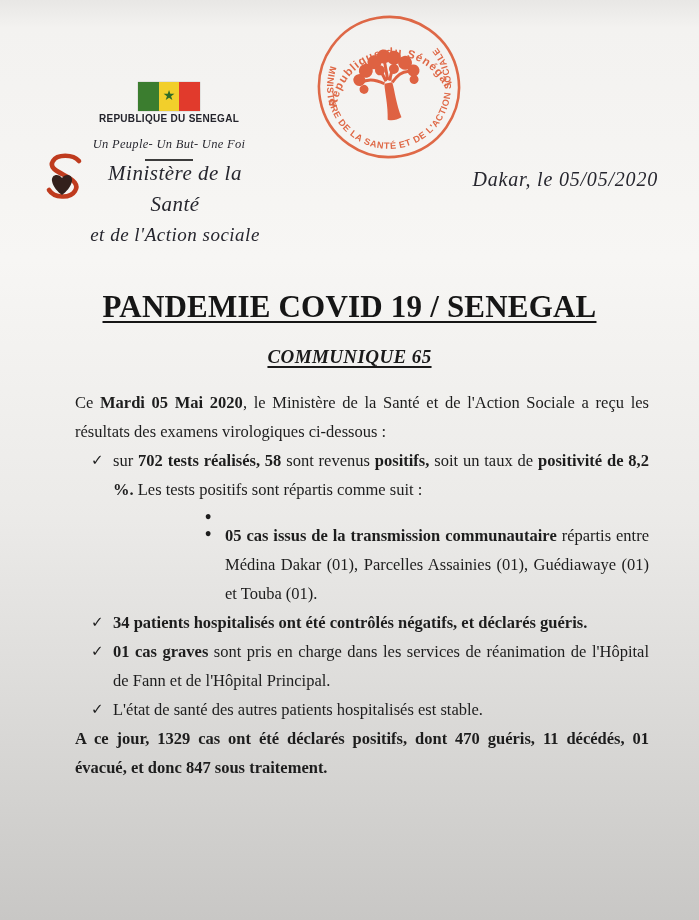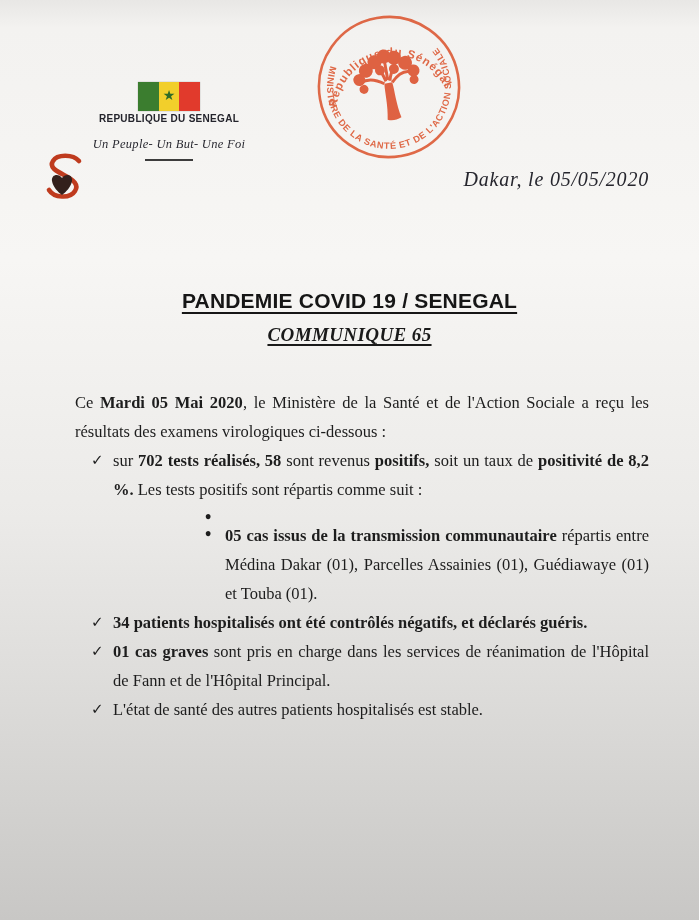--- a/index.html
+++ b/index.html
@@ -14,27 +14,27 @@
   .flag { width:62px; height:29px; margin:0 auto; display:flex; box-shadow:0 0 1px rgba(0,0,0,.4); }
   .stripe { flex:1; position:relative; }
   .star { position:absolute; left:50%; top:50%; transform:translate(-50%,-54%); font-size:14px; line-height:1; }
   .republic { margin-top:2px; font-family:"Liberation Sans",sans-serif; font-weight:bold; font-size:10px; letter-spacing:.3px; color:#24242c; }
   .motto { margin-top:13px; font-style:italic; font-size:12.5px; color:#2a2a32; letter-spacing:.3px; }
   .flag-rule { width:48px; border-top:2px solid #3c3c3c; margin:7px auto 0; }
   .s-logo { position:absolute; left:42px; top:152px; width:46px; height:52px; }
   .script-block { position:absolute; left:84px; top:158px; width:182px; text-align:center; font-style:italic; color:#26262e; }
   .script1 { font-size:21px; line-height:31px; letter-spacing:.5px; }
   .script2 { font-size:19px; line-height:29px; letter-spacing:.5px; }
-  .dateline { position:absolute; right:50px; top:168px; font-style:italic; font-size:20px; letter-spacing:.8px; color:#26262e; }
+  .dateline { position:absolute; right:41px; top:168px; font-style:italic; font-size:20px; letter-spacing:.8px; color:#26262e; }
   .stamp { position:absolute; left:314px; top:10px; width:150px; height:154px; }
   
   .title-block { position:absolute; left:0; right:0; top:289px; text-align:center; }
-  .doc-title { font-family:Liberation Sans, sans-serif; font-weight:bold; font-size:21px; color:#161616;
+  .doc-title { font-family:Liberation Serif, serif; font-weight:bold; font-size:31px; color:#161616;
     text-decoration:underline; text-decoration-thickness:2px; text-underline-offset:4px; letter-spacing:.2px; }
-  .doc-subtitle { margin-top:11px; font-weight:bold; font-style:italic; font-size:19px; color:#1a1a1a;
+  .doc-subtitle { margin-top:21px; font-weight:bold; font-style:italic; font-size:19px; color:#1a1a1a;
     text-decoration:underline; text-decoration-thickness:1.6px; text-underline-offset:3px; letter-spacing:.4px; }
   
   .body { position:absolute; left:75px; right:50px; top:388px; font-size:16.5px; line-height:29px; text-align:justify; }
   .body b, .body .bseg { font-weight:bold;margin-top:24px; }
   .check { position:relative; padding-left:38px; }
   .check > .mark { position:absolute; left:16px; top:0; font-weight:bold; font-family:"DejaVu Sans",sans-serif; font-size:15px; }
   .bullet { position:relative; padding-left:150px; }
   .bullet > .mark { position:absolute; left:130px; top:-1px; font-size:18px; font-weight:bold; }
   .gap-before { margin-top:17px; }
 </style>
@@ -54,20 +54,24 @@
     <div class="republic">REPUBLIQUE DU SENEGAL</div>
     <div class="motto">Un Peuple- Un But- Une Foi</div>
     <div class="flag-rule"></div>
   </div>
 
   <svg class="s-logo" viewBox="0 0 46 52">
     <path d="M 37 9 C 31 2 15 2 11 9 C 7 15 14 19 22 23 C 32 28 37 33 33 39 C 28 47 12 46 7 38" stroke="#bf3b1e" stroke-width="4.6" fill="none" stroke-linecap="round"></path>
     <path d="M 20 26 C 17 21 9 22 10 29 C 11 35 16 40 20 43 C 24 40 29 35 30 29 C 31 22 23 21 20 26 Z" fill="#33201c"></path>
   </svg>
 
+  <div class="script-block">
+    <div class="script1">Ministère de la Santé</div>
+    <div class="script2">et de l'Action sociale</div>
+  </div>
 
   <svg class="stamp" viewBox="0 0 150 150">
     <g transform="rotate(-10 75 75)" opacity="0.88">
       <circle cx="75" cy="75" r="70" stroke="#dc5630" stroke-width="2.6" fill="none"></circle>
       <path id="arcTop" d="M 19.5 88 A 57 57 0 0 1 130.5 88" fill="none"></path>
       <path id="arcBottom" d="M 21.3 44 A 62 62 0 1 0 128.7 44" fill="none"></path>
       <text font-family="Liberation Sans, sans-serif" font-size="11.5" font-weight="bold" fill="#dc5630" letter-spacing="1">
         <textPath href="#arcTop" startOffset="50%" text-anchor="middle">✱ République du Sénégal ✱</textPath>
       </text>
       <text font-family="Liberation Sans, sans-serif" font-size="9.2" font-weight="bold" fill="#dc5630" letter-spacing="0.6">
@@ -124,15 +128,16 @@
       <span class="mark">✓</span>
       <div><span class="bseg">01 cas graves</span><span> sont pris en charge dans les services de réanimation de l'Hôpital de Fann et de l'Hôpital Principal.</span></div>
     </div>
 
     <div class="check">
       <span class="mark">✓</span>
       <div><span>L'état de santé des autres patients hospitalisés est stable.</span></div>
     </div>
 
 
+    <p><span class="bseg">A ce jour, 1329 cas ont été déclarés positifs, dont 470 guéris, 11 décédés, 01 évacué, et donc 847 sous traitement.</span></p>
   </div>
 
 </div>
 
 </body></html>

